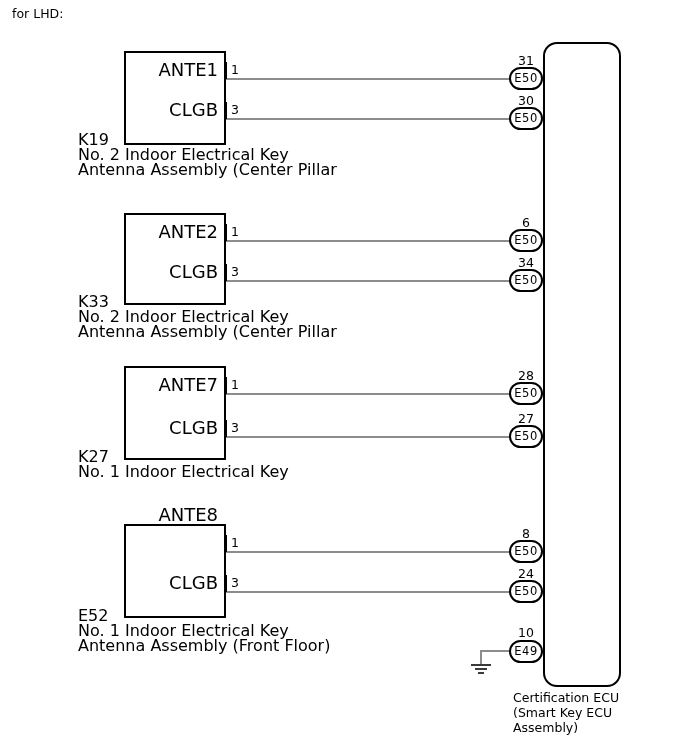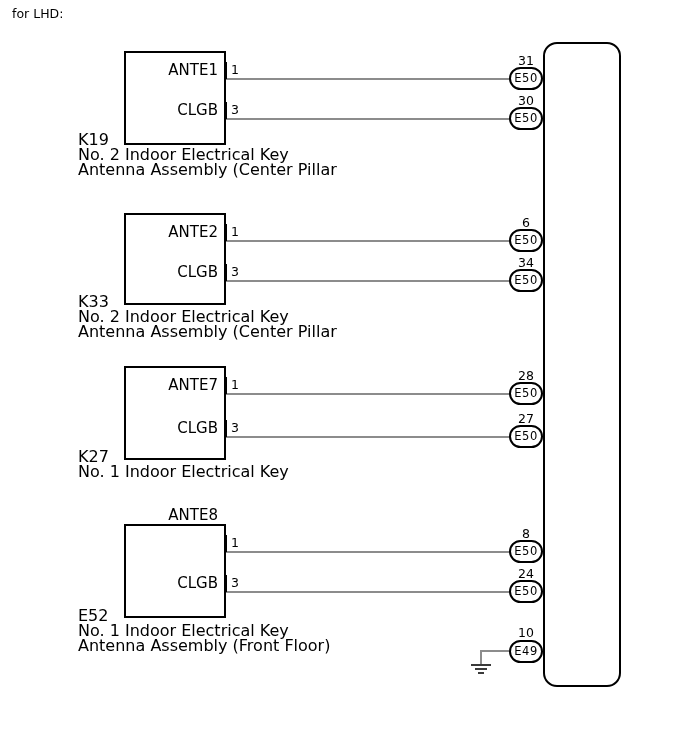--- a/index.html
+++ b/index.html
@@ -7,40 +7,45 @@
     position:relative;width:652px;height:755px;background:var(--color-background,#fff);
     font-family:"DejaVu Sans","Liberation Sans",sans-serif;color:var(--color-text,#000);
     overflow:hidden;
   }
   .title{position:absolute;left:12px;top:6px;font-size:12.5px;}
   .blk{position:absolute;left:124px;width:102px;border:2px solid var(--color-stroke,#000);background:#fff;box-sizing:border-box;}
   .wire{position:absolute;height:2px;background:var(--color-wire,#8c8c8c);}
   .vwire{position:absolute;width:2px;background:var(--color-wire,#8c8c8c);}
   .tick{position:absolute;left:225px;width:2px;height:17px;background:var(--color-stroke,#000);}
   .bnum{position:absolute;left:231px;font-size:12.5px;line-height:14px;}
-  .blbl{position:absolute;left:124px;width:94px;text-align:right;font-size:15px;line-height:16px;}
+  .blbl{position:absolute;left:124px;width:94px;text-align:right;font-size:18px;line-height:16px;}
   .oval{position:absolute;left:509px;width:34px;height:23px;border:2px solid var(--color-stroke,#000);
         border-radius:12px;background:#fff;box-sizing:border-box;text-align:center;
         font-size:11.5px;line-height:19px;letter-spacing:0.5px;z-index:3;}
   .enum{position:absolute;left:509px;width:34px;text-align:center;font-size:12.5px;line-height:13px;}
   .elbl{position:absolute;left:549px;font-size:12.5px;line-height:16px;}
   .cap{position:absolute;left:78px;font-size:16px;line-height:15px;}
   .ecu{position:absolute;left:543px;top:42px;width:78px;height:645px;border:2px solid var(--color-stroke,#000);
        border-radius:14px;background:#fff;box-sizing:border-box;z-index:1;}
   .ecucap{position:absolute;left:513px;top:690px;font-size:12.5px;line-height:15px;}
   .gnd-part{position:absolute;background:#3a3a3a;}
 </style>
 </head>
 <body>
 
 <div class="canvas">
 
   <div class="title">for LHD:</div>
 
   <div class="ecu"></div>
+  <div class="ecucap">
+    <div>Certification ECU</div>
+    <div>(Smart Key ECU</div>
+    <div>Assembly)</div>
+  </div>
 
   <div class="blk" style="top:51px;height:94px"></div>
   <div class="wire" style="left:226px;top:78px;width:284px"></div>
   <div class="wire" style="left:226px;top:118px;width:284px"></div>
   <div class="tick" style="top:62px"></div>
   <div class="tick" style="top:102px"></div>
   <div class="blbl" style="top:62px">ANTE1</div>
   <div class="blbl" style="top:102px">CLGB</div>
   <div class="bnum" style="top:63px">1</div>
   <div class="bnum" style="top:103px">3</div>

